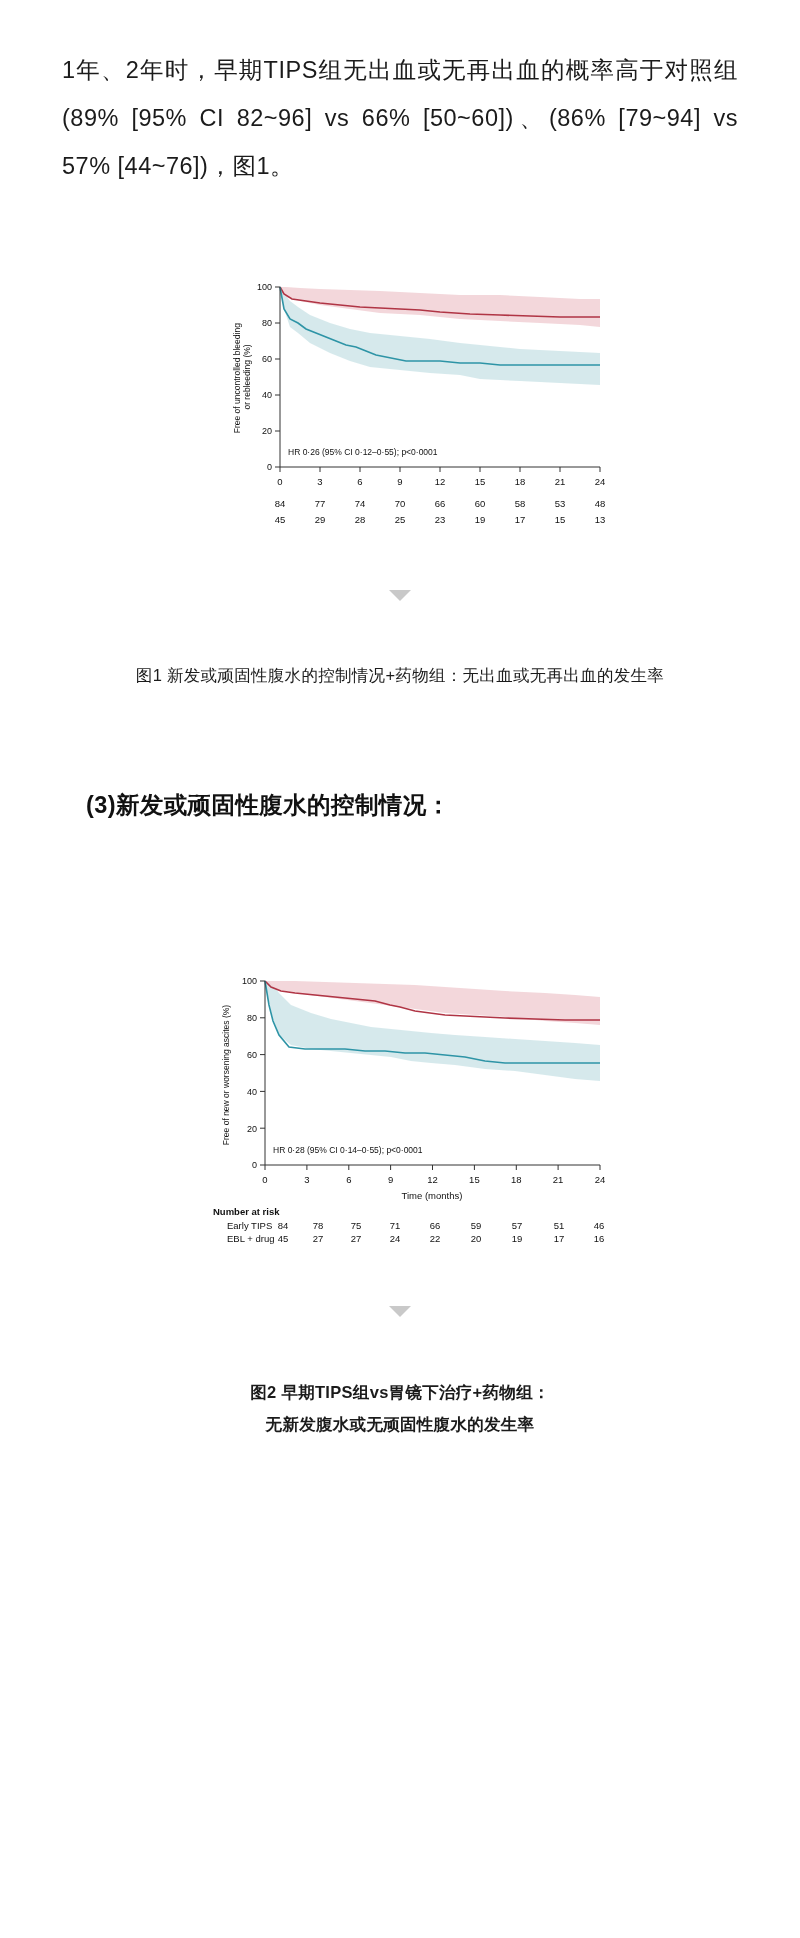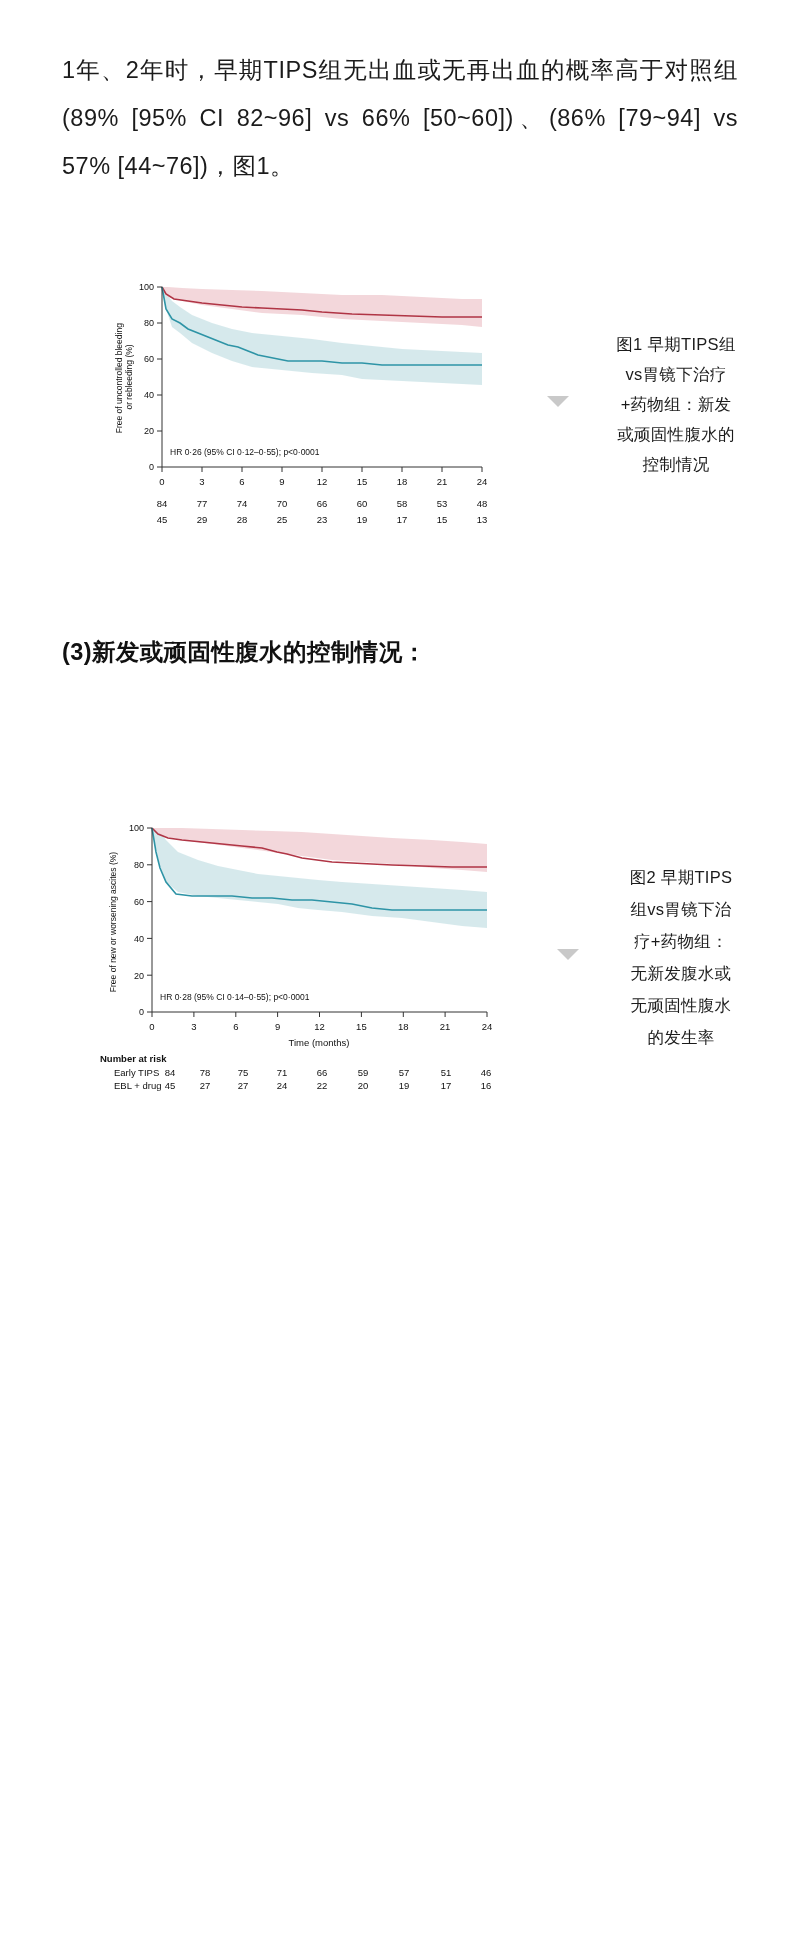--- a/index.html
+++ b/index.html
@@ -28,30 +28,32 @@
     color: #1b1b1b;
     text-align: justify;
   }
   .para.first { padding-top: 22px; }
   .section-head {
     font-size: 23.5px;
     line-height: 42px;
     font-weight: bold;
     letter-spacing: 0.4px;
     color: #111;
+    margin-left: 24px;
   }
   .spacer-30 { height: 30px; }
   .spacer-44 { height: 44px; }
   .spacer-56 { height: 56px; }
   .spacer-70 { height: 70px; }
 
   
   .figure-wrap {
     width: 100%;
     display: flex;
+    flex-direction: column;
     align-items: center;
     gap: 45px;
   }
   .chart-box {
     position: relative;
     background: #ffffff;
   }
   .chart-1 { width: 400px; height: 280px; margin-left: 40px; }
   .chart-2 { width: 420px; height: 300px; margin-left: 30px; }
 
@@ -65,21 +67,21 @@
     margin: 8px auto 0 auto;
   }
   .fig-caption {
     font-size: 16.5px;
     line-height: 30px;
     text-align: center;
     color: #1b1b1b;
     letter-spacing: 0.3px;
     margin-top: 14px;
   }
-  .fig-caption.two-line { line-height: 32px; }
+  .fig-caption.two-line { line-height: 32px; font-weight: bold; }
   .risk-table {
     font-size: 9.5px;
     font-family: "Liberation Sans", sans-serif;
     color: #111;
   }
 </style>
 </head>
 <body>
 
 <div class="page">
@@ -169,21 +171,21 @@
           <text x="180" y="266">25</text>
             <text x="220" y="266">23</text>
             <text x="260" y="266">19</text>
           <text x="300" y="266">17</text>
             <text x="340" y="266">15</text>
             <text x="380" y="266">13</text>
         </g>
       </svg>
     </div>
     <div class="arrow-mark"></div>
-    <div class="fig-caption">图1 早期TIPS组vs胃镜下治疗+药物组：新发或顽固性腹水的控制情况</div>
+    <div class="fig-caption">图1 新发或顽固性腹水的控制情况+药物组：无出血或无再出血的发生率</div>
   </div>
 
   <div class="spacer-70"></div>
 
   <h3 class="section-head">(3)新发或顽固性腹水的控制情况：</h3>
 
   <div class="spacer-30"></div>
 
 
   <div class="spacer-30"></div>

